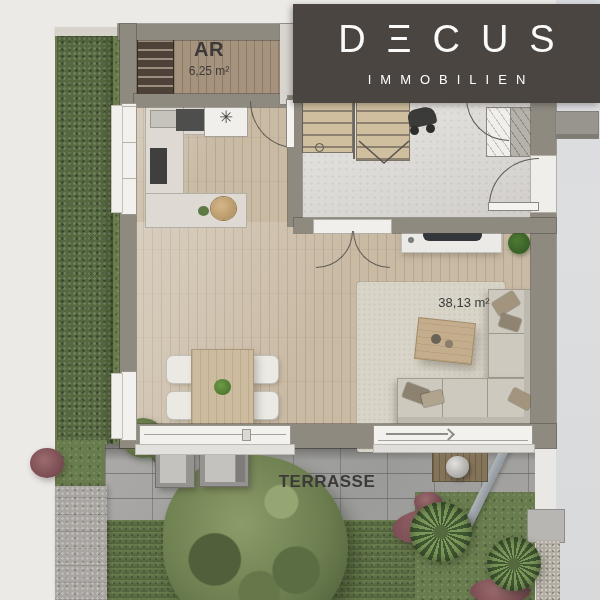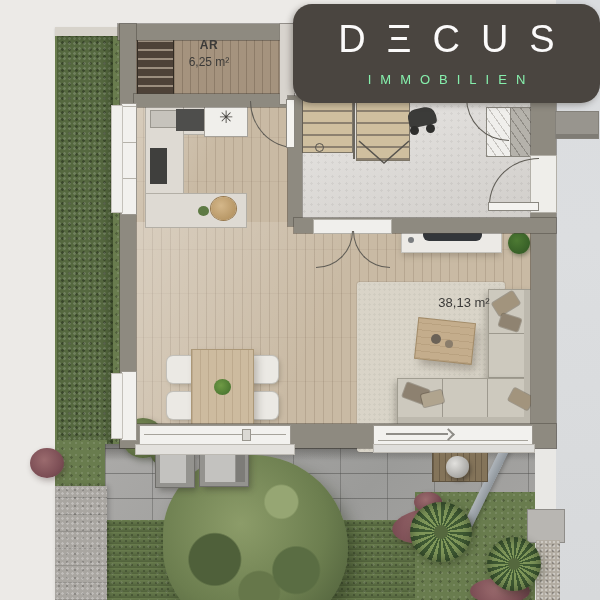--- a/index.html
+++ b/index.html
@@ -58,23 +58,23 @@
      radial-gradient(circle at 52% 76%,#66774a 0 12%,transparent 13%),
      radial-gradient(circle at 42% 38%,#8c9c69,#6c7e4f 55%,#55663f 82%,#4a5836);
      box-shadow:7px 9px 16px rgba(25,35,15,.38);}
   .palm{border-radius:50%;background:repeating-conic-gradient(#3f5a33 0 9deg,#7e9659 9deg 18deg);box-shadow:inset 0 0 12px rgba(0,0,0,.45),2px 3px 8px rgba(20,30,10,.3);}
   .palm:after{content:"";position:absolute;left:38%;top:38%;width:24%;height:24%;border-radius:50%;background:#55683e;}
   .redplant{border-radius:50%;background:radial-gradient(circle at 42% 40%,#9b6b6e,#7c4e55 62%,#5e3a42);background-blend-mode:normal;box-shadow:2px 3px 6px rgba(40,20,20,.3);}
   .bush{border-radius:50%;background:radial-gradient(circle at 40% 38%,#7d9158,#59693f 70%,#495633);box-shadow:2px 3px 6px rgba(25,35,15,.35);}
   .lbl{color:#3b3a38;white-space:nowrap;transform:translateX(-50%);text-align:center;}
   .lbl .nm{font-weight:700;letter-spacing:.5px;}
   .lbl .ar{font-weight:400;}
-  #logo{background:#4a4540;box-shadow:-2px 2px 6px rgba(40,35,30,.35);display:flex;flex-direction:column;align-items:center;justify-content:center;z-index:60;border-radius:19px;}
+  #logo{background:#4a4540;box-shadow:-2px 2px 6px rgba(40,35,30,.35);display:flex;flex-direction:column;align-items:center;justify-content:center;z-index:60;}
   #logo .t{color:#fbfafa;font-size:38px;font-weight:500;letter-spacing:21px;text-indent:21px;line-height:1;}
-  #logo .s{color:#86efac;font-size:13px;font-weight:400;letter-spacing:9px;text-indent:9px;margin-top:14px;text-align:center;}
+  #logo .s{color:#ffffff;font-size:13px;font-weight:400;letter-spacing:9px;text-indent:9px;margin-top:14px;text-align:center;}
 </style>
 </head>
 <body>
 
 <div id="scene">
 
   <div class="a path" style="left:0;top:0;width:55px;height:600px;"></div>
   <div class="a path" style="left:0;top:0;width:600px;height:30px;"></div>
   <div class="a pathR" style="left:556px;top:0;width:44px;height:600px;"></div>
   <div class="a" style="left:55px;top:27px;width:85px;height:12px;background:#d7d3cb;box-shadow:0 1px 2px rgba(0,0,0,.15);"></div>
@@ -208,27 +208,28 @@
 
   <div class="a" style="left:156px;top:451px;width:38px;height:36px;background:#94938f;box-shadow:0 0 0 1px #6f6e6a,3px 4px 6px rgba(40,38,32,.35);z-index:7;"></div>
   <div class="a" style="left:160px;top:455px;width:26px;height:28px;background:#c3c2bf;z-index:8;"></div>
   <div class="a" style="left:200px;top:448px;width:48px;height:38px;background:#94938f;box-shadow:0 0 0 1px #6f6e6a,3px 4px 6px rgba(40,38,32,.35);z-index:7;"></div>
   <div class="a" style="left:205px;top:452px;width:30px;height:30px;background:#c3c2bf;z-index:8;"></div>
   <div class="a" style="left:236px;top:452px;width:9px;height:30px;background:#7d7c78;z-index:8;"></div>
   <div class="a" style="left:433px;top:453px;width:54px;height:28px;background:#84745a;background-image:repeating-linear-gradient(90deg,rgba(50,40,28,.3) 0 1px,transparent 1px 6px);box-shadow:0 0 0 1px #5f5340;z-index:7;"></div>
   <div class="a" style="left:446px;top:456px;width:23px;height:22px;border-radius:50% 48% 52% 50%;background:radial-gradient(circle at 38% 34%,#e2e1de,#a9a8a5 70%,#8b8a87);box-shadow:2px 3px 4px rgba(30,28,24,.4);z-index:8;"></div>
 
   <div class="a lbl" style="left:209px;top:38px;z-index:20;">
-    <div class="nm" style="font-size:12px;">AR</div>
+    <div class="nm" style="font-size:20px;">AR</div>
     <div class="ar" style="font-size:12px;margin-top:3px;">6,25 m²</div>
   </div>
   <div class="a lbl" style="left:433px;top:292px;z-index:20;">
     <div class="ar" style="font-size:13px;margin-top:3px;margin-left:62px;">38,13 m²</div>
   </div>
   <div class="a lbl" style="left:327px;top:472px;z-index:20;color:#38383​6;">
+    <div class="nm" style="font-size:17px;">TERRASSE</div>
   </div>
 
   <div class="a" id="logo" style="left:293px;top:4px;width:307px;height:99px;">
     <div class="t">DΞCUS</div>
     <div class="s">IMMOBILIEN</div>
   </div>
 
 </div>
 
 </body></html>

